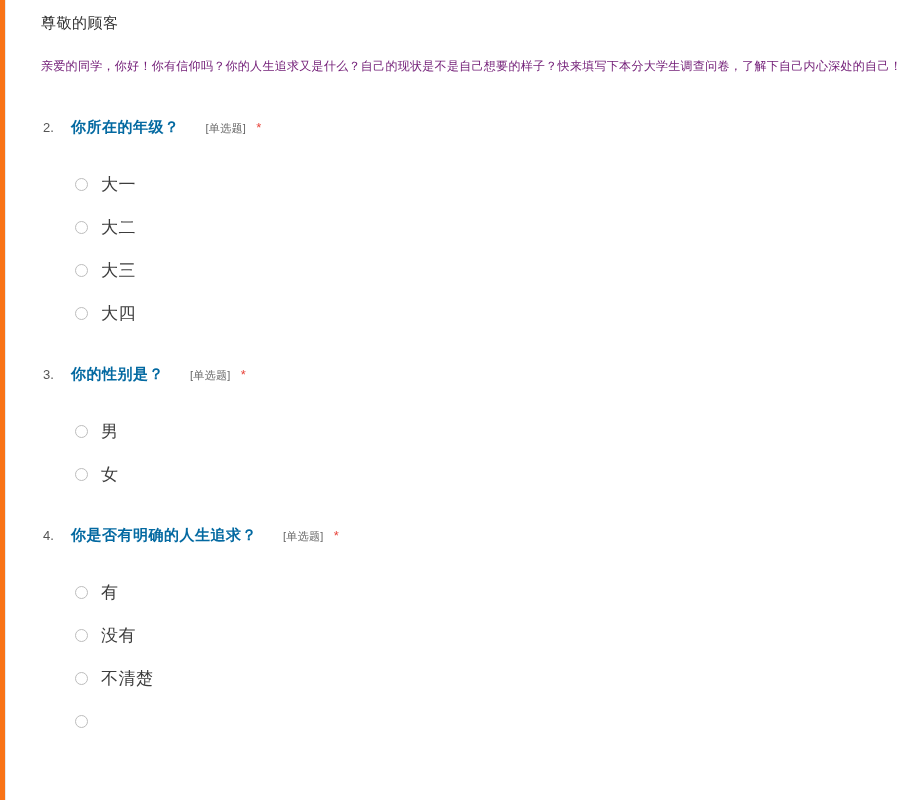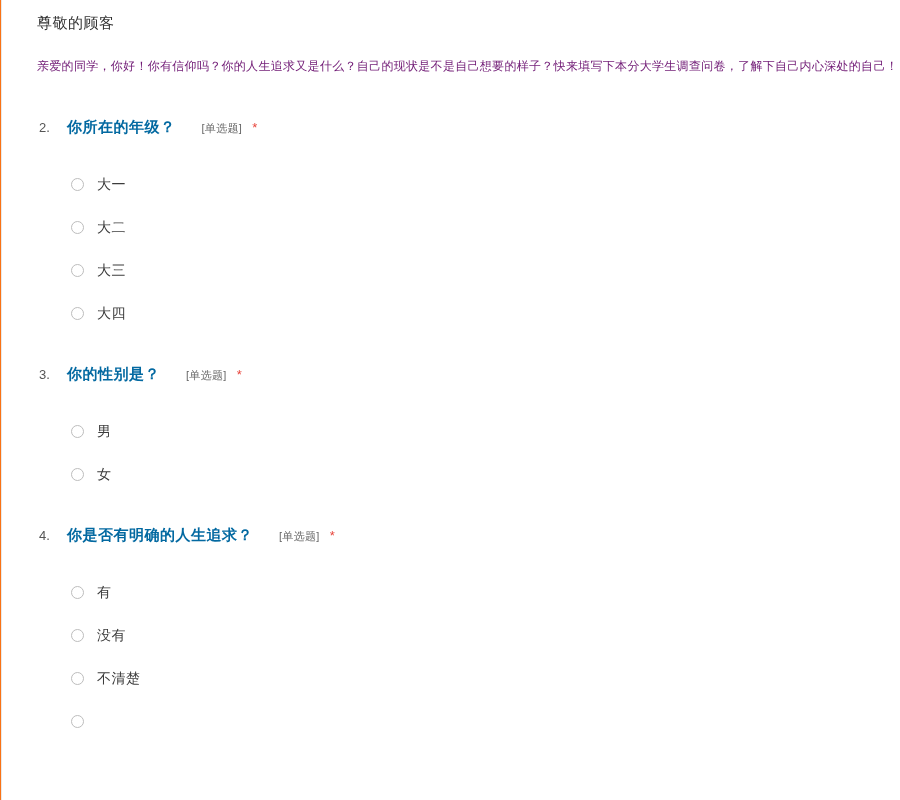--- a/index.html
+++ b/index.html
@@ -14,21 +14,21 @@
     color: #333333;
     overflow: hidden;
     position: relative;
   }
   .page {
     width: 824px;
     height: 800px;
     box-sizing: border-box;
     position: relative;
     background: #fff;
-    border-left: 1px solid #f97316;
+    border-left: 5px solid #f97316;
   }
   .left-rule {
     position: absolute;
     left: 0;
     top: 0;
     bottom: 0;
     width: 1px;
     background: #e9e9e9;
   }
   .survey-title {
@@ -100,21 +100,21 @@
     width: 13px;
     height: 13px;
     border: 1px solid #bdbdbd;
     border-radius: 50%;
     background: #fff;
     box-sizing: border-box;
     flex: 0 0 13px;
   }
   .option-label {
     margin-left: 13px;
-    font-size: 14px;
+    font-size: 17px;
     color: #3c3c3c;
     letter-spacing: 0.5px;
   }
   .q-gap-2 { margin-top: 0px; }
   .q-gap { margin-top: 30px; }
 </style>
 </head>
 <body>
 
 <div class="page">

